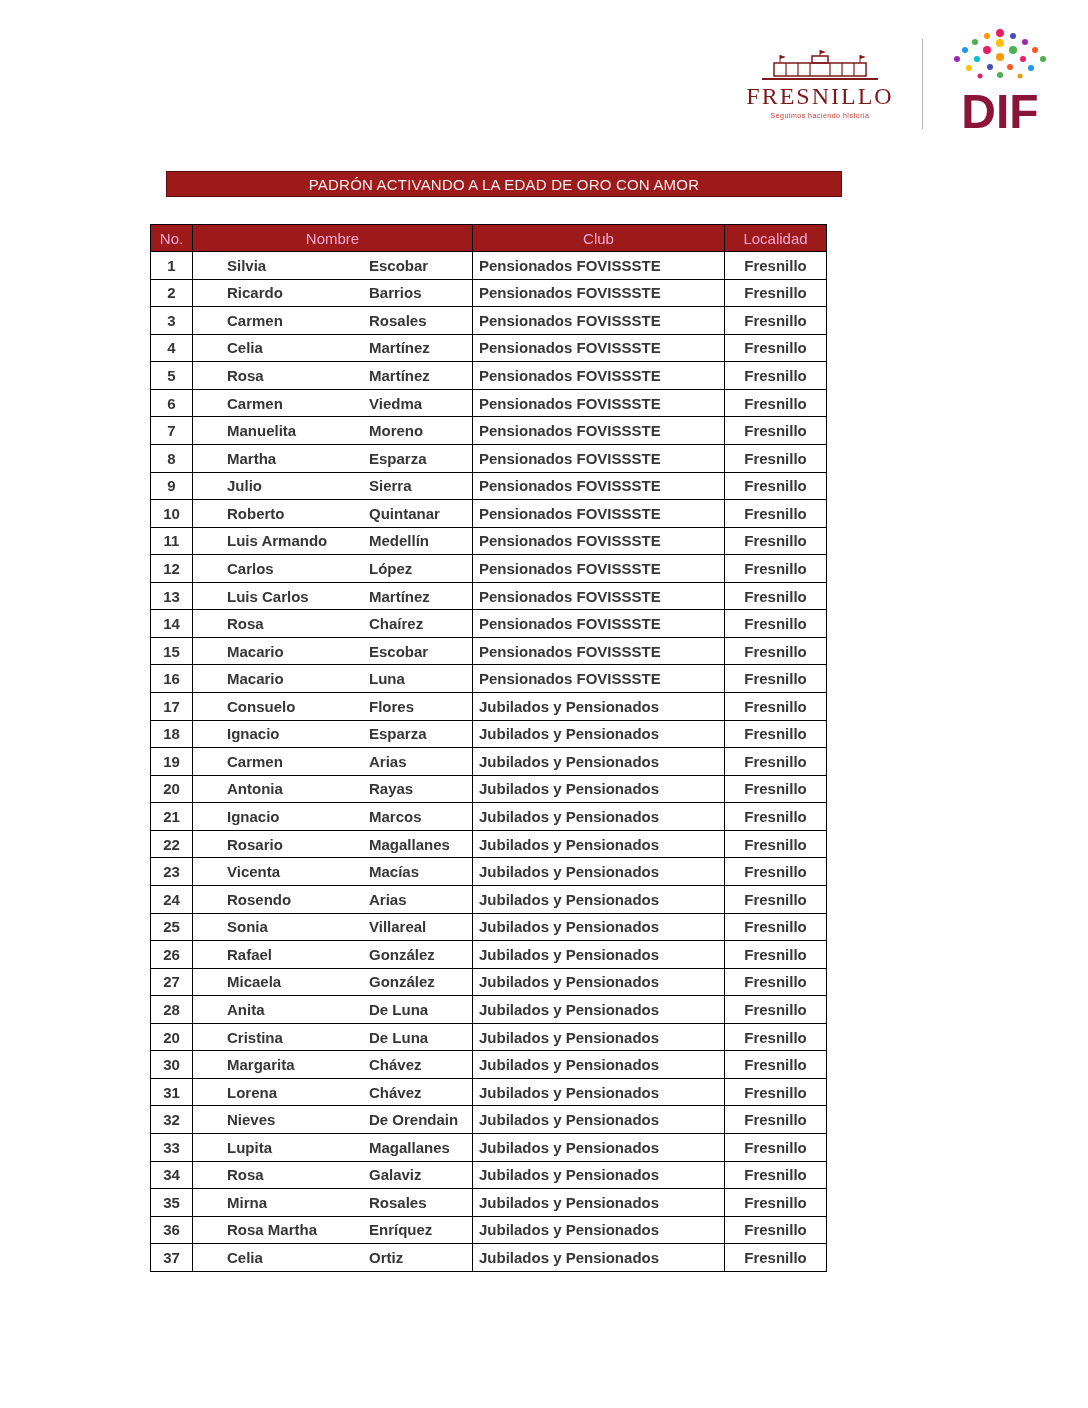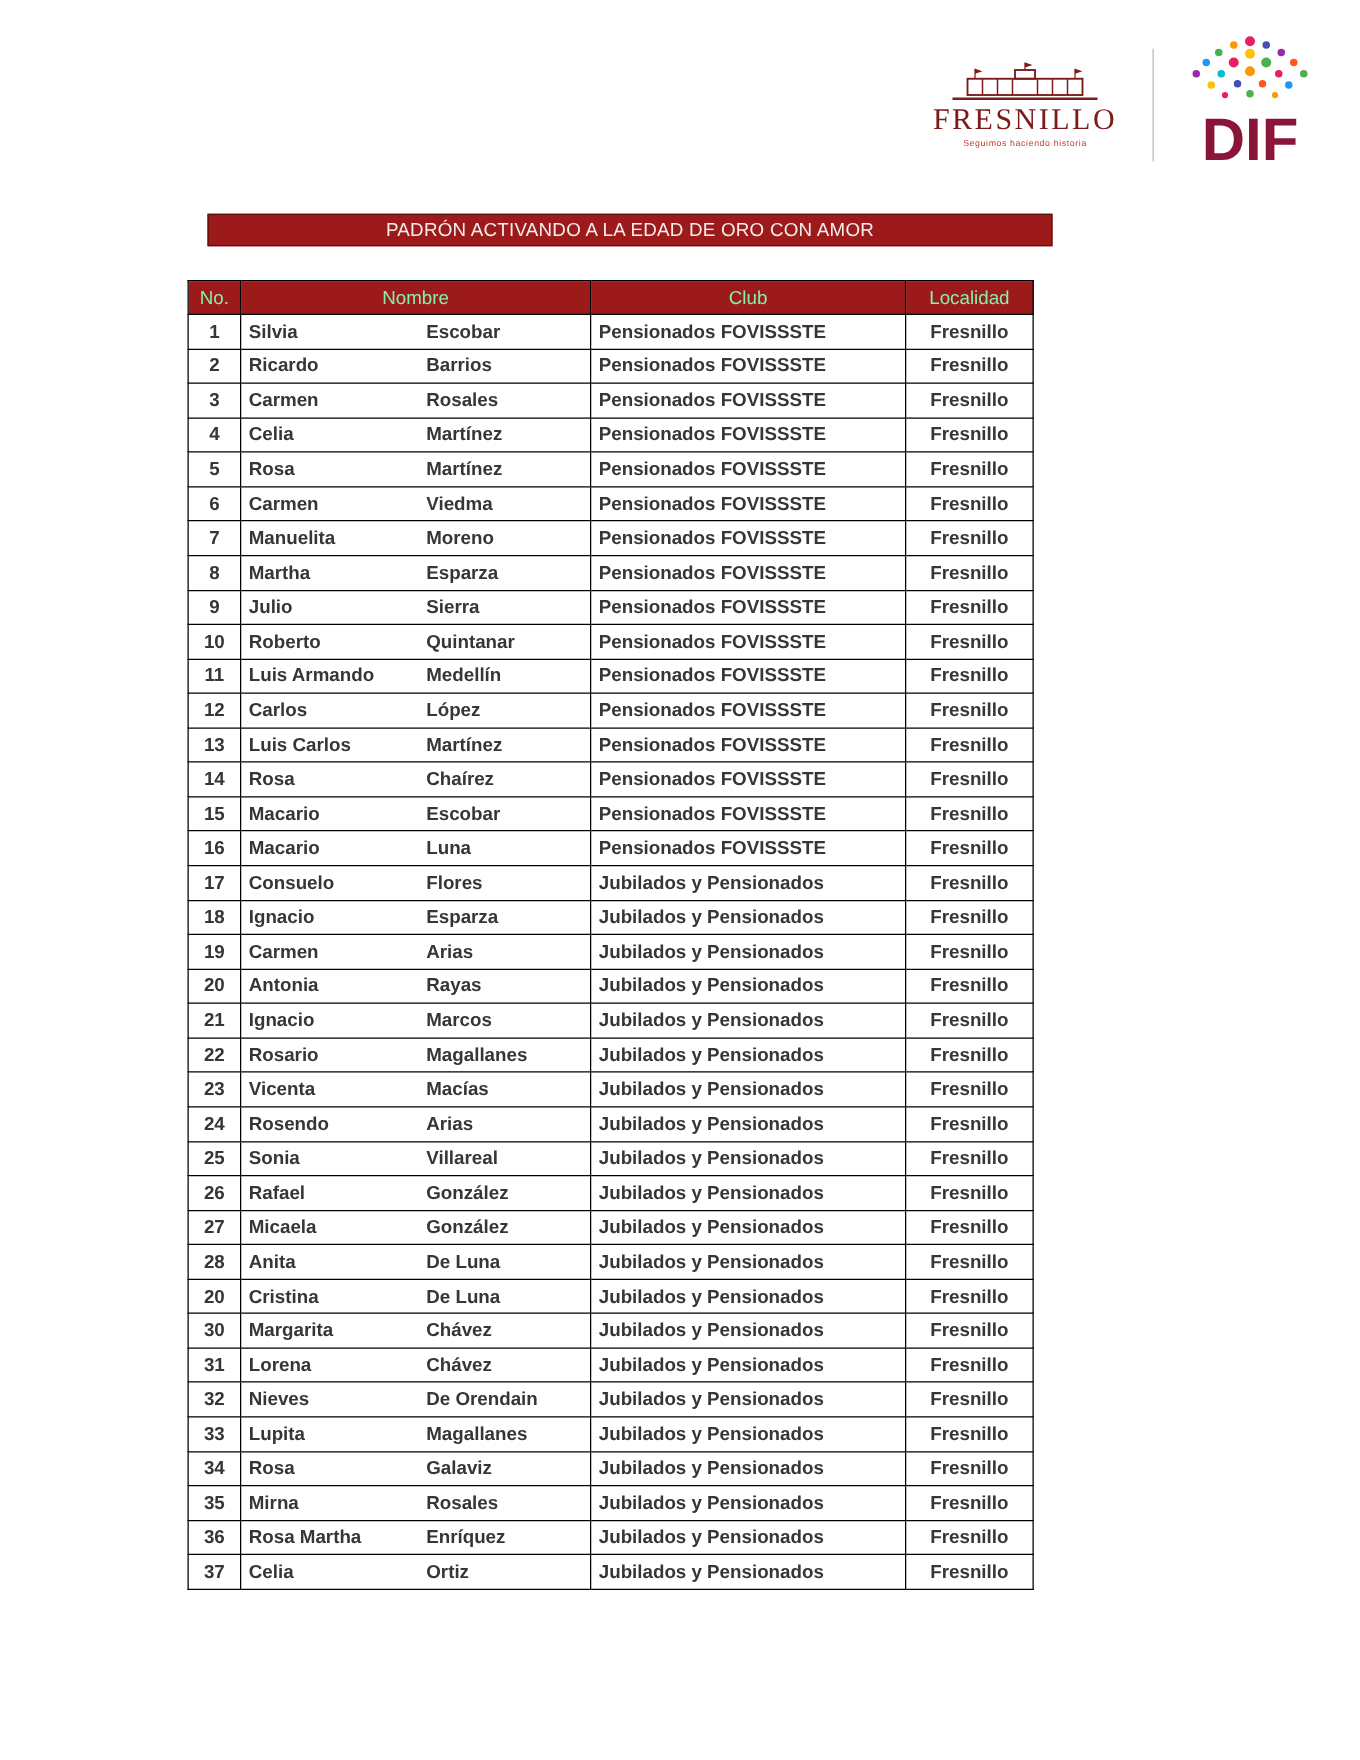--- a/index.html
+++ b/index.html
@@ -74,39 +74,39 @@
   table.roster {
     position:absolute;
     top:224px;
     left:150px;
     width:676px;
     border-collapse:collapse;
     table-layout:fixed;
   }
   table.roster th {
     background:#9c1a1a;
-    color:#86efac;
+    color:#f9a8d4;
     font-weight:normal;
     font-size:15px;
     height:27px;
     border:1px solid #000000;
     text-align:center;
   }
   table.roster td {
     border:1px solid #000000;
     height:27.57px;
     font-size:15px;
     font-weight:bold;
     color:#363636;
     padding:0 6px;
     overflow:hidden;
     white-space:nowrap;
   }
   td.c-no  { text-align:center; padding:0; }
-  td.c-nom .fn { display:inline-block; width:142px; }
+  td.c-nom .fn { display:inline-block; width:142px;margin-left:28px; }
   td.c-loc { text-align:center; }
 </style>
 </head>
 <body>
 
 <div class="page">
 
   <div class="top-logos">
 
     <div class="fresnillo-logo">

